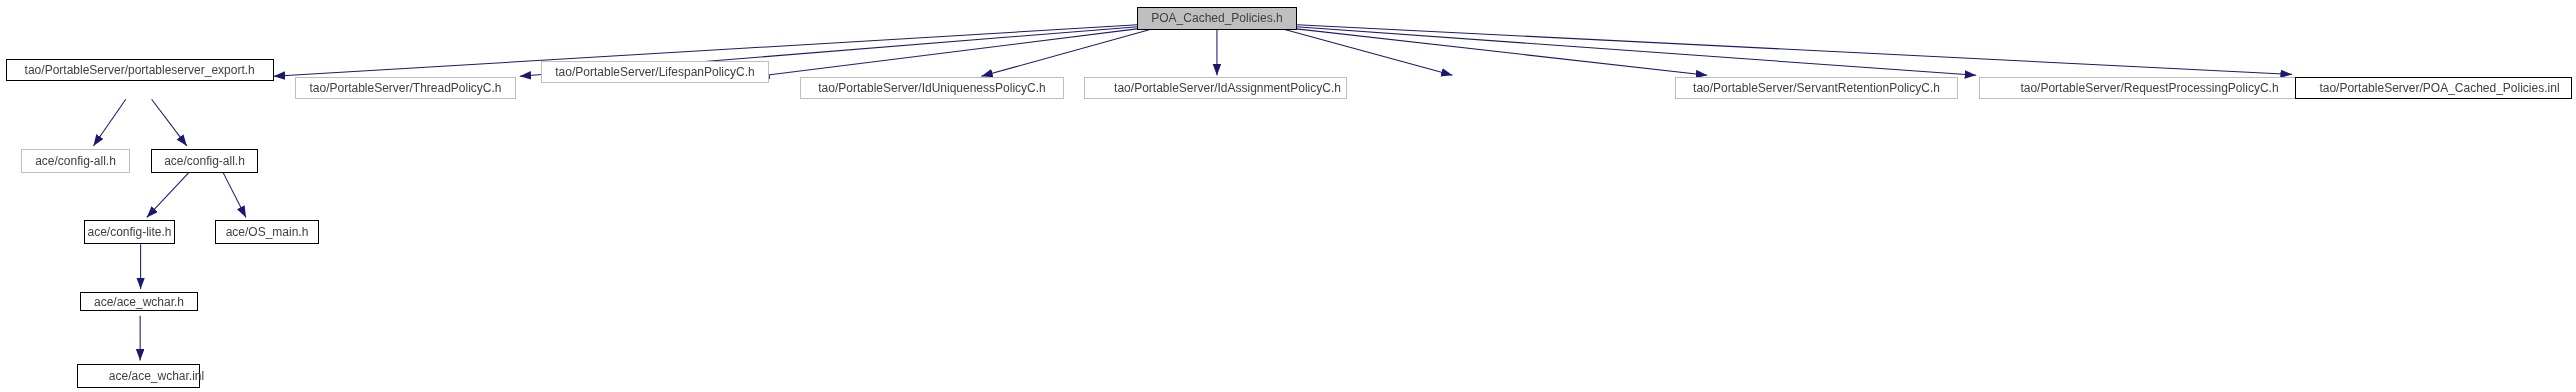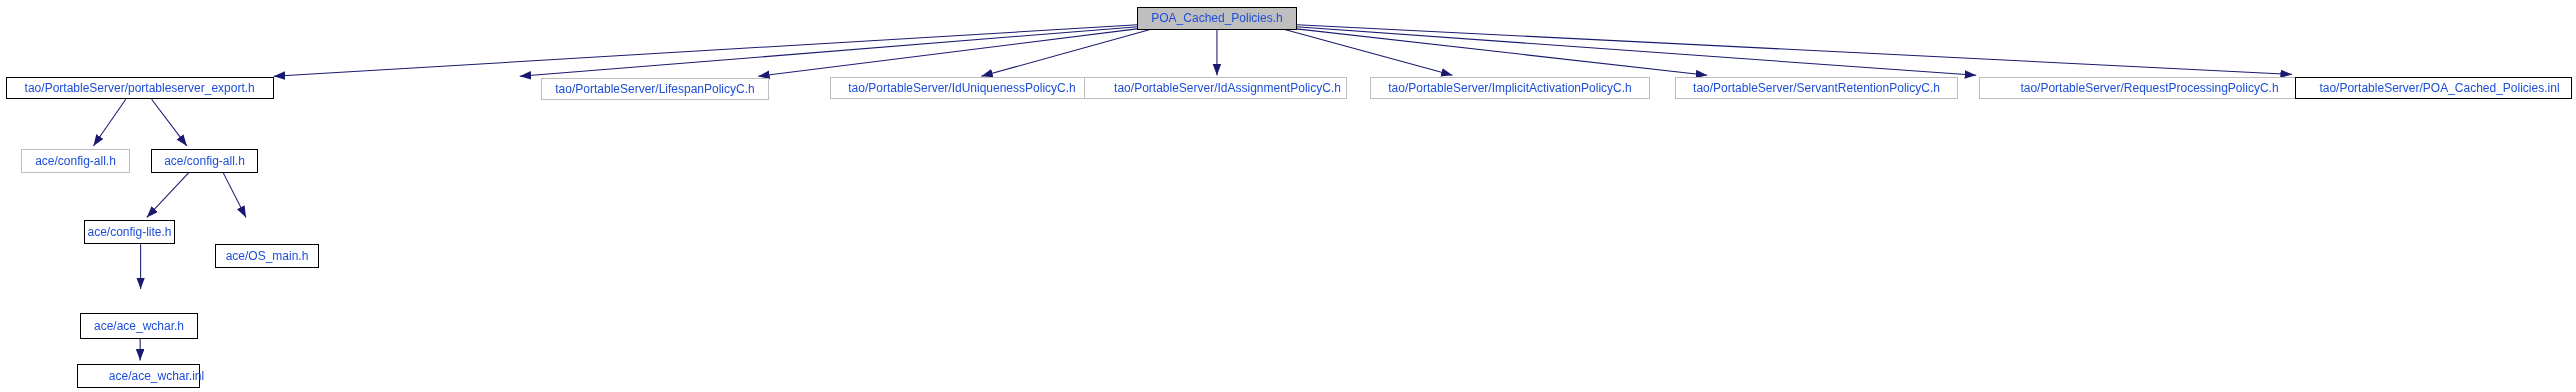--- a/index.html
+++ b/index.html
@@ -27,21 +27,21 @@
   svg.edges line {
     stroke: #191970;
     stroke-width: 1.1;
     fill: none;
   }
   .node {
     position: absolute;
     box-sizing: border-box;
     background: #ffffff;
     border: 1px solid #bebebe;
-    color: #1d4ed8;
+    color: #404040;
     font-size: 12px;
     line-height: 1;
     display: flex;
     align-items: center;
     justify-content: center;
     white-space: nowrap;
     z-index: 2;
   }
   .node.linked {
     border-color: #000000;
@@ -75,43 +75,43 @@
     <line x1="131" y1="104" x2="97" y2="153" marker-end="url(#arrow)"></line>
     <line x1="158" y1="104" x2="195" y2="153" marker-end="url(#arrow)"></line>
     <line x1="197" y1="181" x2="153" y2="228" marker-end="url(#arrow)"></line>
     <line x1="233" y1="181" x2="257" y2="228" marker-end="url(#arrow)"></line>
     <line x1="146.5" y1="256" x2="146.5" y2="303" marker-end="url(#arrow)"></line>
     <line x1="146" y1="331" x2="146" y2="378" marker-end="url(#arrow)"></line>
   </svg>
 
   <div class="node root" style="left:1137px; top:6.7px; width:160px; height:23px;">POA_Cached_Policies.h</div>
 
-  <div class="node linked" style="left:5.7px; top:77px; width:268px; height:22px;">tao/PortableServer/portableserver_export.h</div>
+  <div class="node linked" style="left:5.7px; top:59px; width:268px; height:22px;">tao/PortableServer/portableserver_export.h</div>
 
+  <div class="node" style="left:295px; top:77px; width:221px; height:22px;">tao/PortableServer/ThreadPolicyC.h</div>
 
-  <div class="node" style="left:541px; top:78px; width:228px; height:22px;">tao/PortableServer/LifespanPolicyC.h</div>
+  <div class="node" style="left:541px; top:61px; width:228px; height:22px;">tao/PortableServer/LifespanPolicyC.h</div>
 
-  <div class="node" style="left:800px; top:77px; width:264px; height:22px;margin-left:30px;">tao/PortableServer/IdUniquenessPolicyC.h</div>
+  <div class="node" style="left:800px; top:77px; width:264px; height:22px;">tao/PortableServer/IdUniquenessPolicyC.h</div>
 
   <div class="node" style="left:1084px; top:77px; width:263px; height:22px;padding-left:24px;">tao/PortableServer/IdAssignmentPolicyC.h</div>
 
-  <div class="node" style="left:1370px; top:77px; width:280px; height:22px;">tao/PortableServer/ImplicitActivationPolicyC.h</div>
 
   <div class="node" style="left:1675px; top:77px; width:283px; height:22px;">tao/PortableServer/ServantRetentionPolicyC.h</div>
 
   <div class="node" style="left:1979px; top:77px; width:341px; height:22px;">tao/PortableServer/RequestProcessingPolicyC.h</div>
 
   <div class="node linked" style="left:2295px; top:77px; width:277px; height:22px;padding-left:12px;">tao/PortableServer/POA_Cached_Policies.inl</div>
 
   <div class="node" style="left:21px; top:149px; width:109px; height:24px;">ace/config-all.h</div>
 
   <div class="node linked" style="left:151px; top:149px; width:107px; height:24px;">ace/config-all.h</div>
 
   <div class="node linked" style="left:84px; top:220px; width:91px; height:24px;">ace/config-lite.h</div>
 
-  <div class="node linked" style="left:215px; top:220px; width:104px; height:24px;margin-top:24px;">ace/OS_main.h</div>
+  <div class="node linked" style="left:215px; top:220px; width:104px; height:24px;">ace/OS_main.h</div>
 
-  <div class="node linked" style="left:80px; top:292px; width:118px; height:26px;margin-top:21px;">ace/ace_wchar.h</div>
+  <div class="node linked" style="left:80px; top:292px; width:118px; height:19px;">ace/ace_wchar.h</div>
 
   <div class="node linked" style="left:77px; top:364px; width:123px; height:24px;padding-left:36px;">ace/ace_wchar.inl</div>
 
 </div>
 
 
 </body></html>

